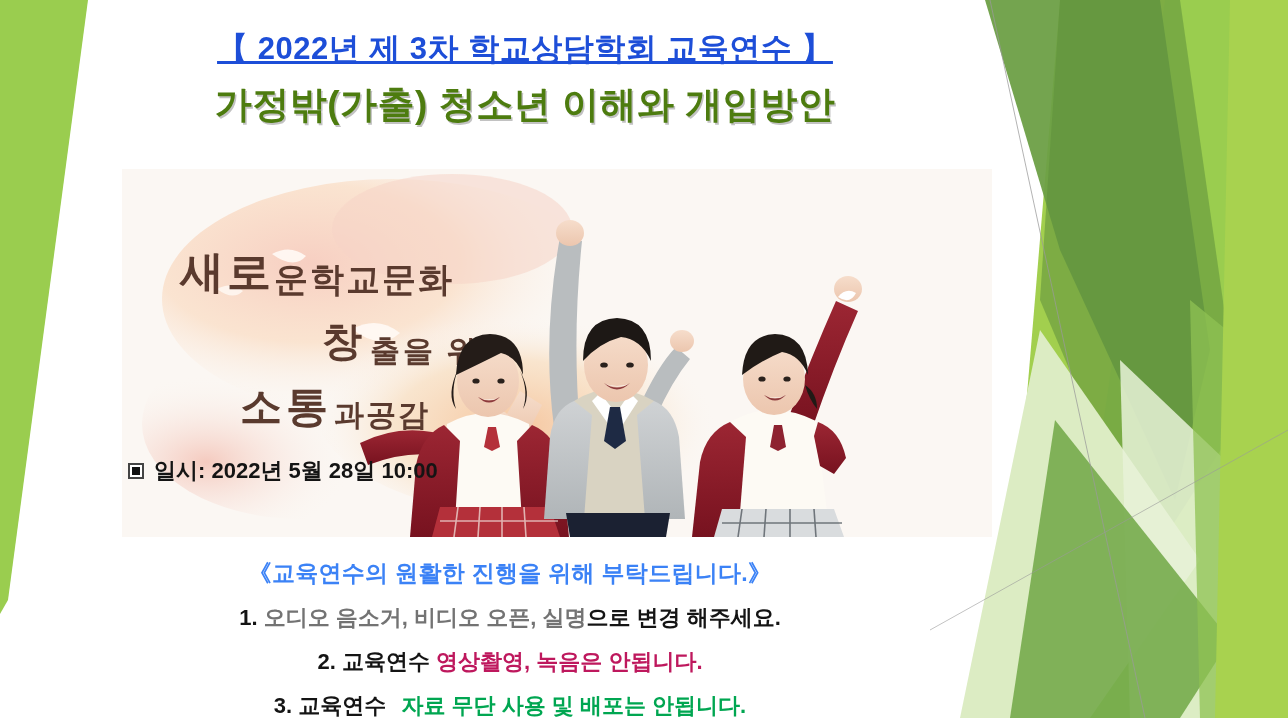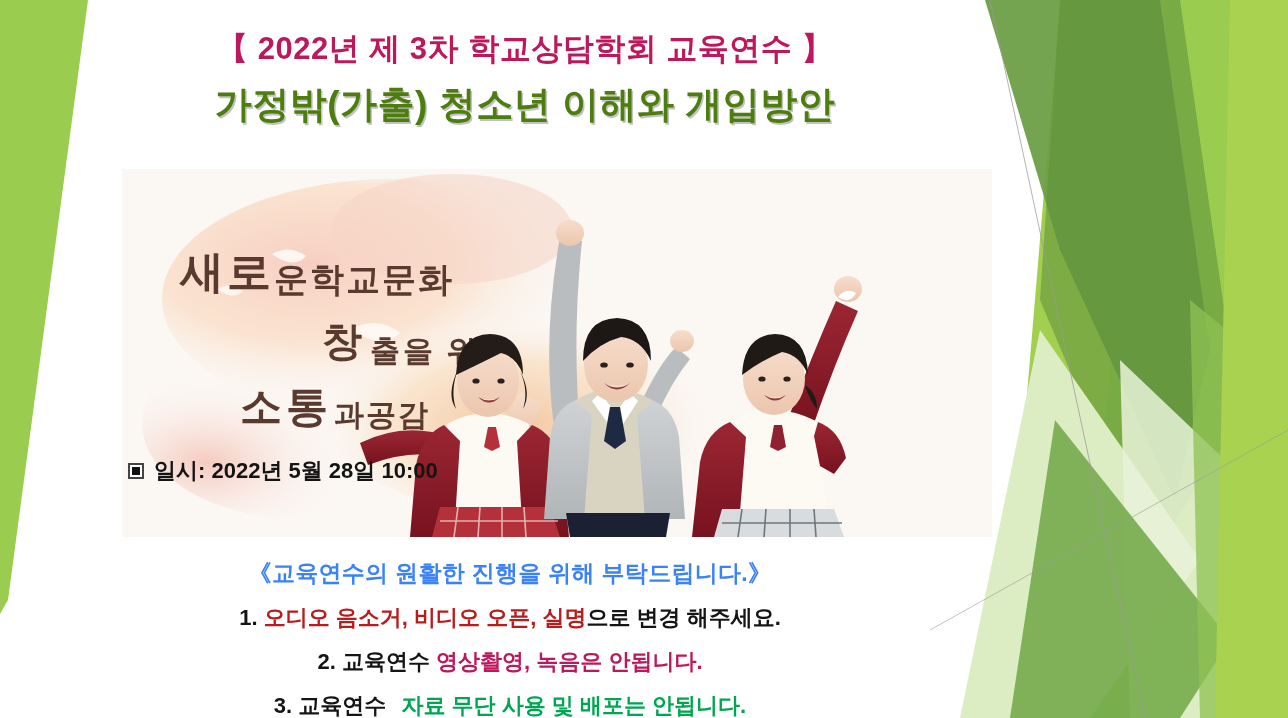--- a/index.html
+++ b/index.html
@@ -35,24 +35,25 @@
   .title-block {
     position: absolute;
     left: 0;
     top: 30px;
     width: 1050px;
     text-align: center;
   }
   .title-line1 {
     font-size: 31px;
     font-weight: bold;
-    color: #be185d;
+    color: #1d4ed8;
     letter-spacing: 0.5px;
     line-height: 1.25;
     white-space: nowrap;
+    text-decoration: underline;
   }
   .title-line2 {
     margin-top: 13px;
     font-size: 37px;
     font-weight: bold;
     color: #4d7c0f;
     letter-spacing: 0.5px;
     line-height: 1.25;
     white-space: nowrap;
     text-shadow: 1.5px 1.5px 0 rgba(120,120,120,0.45);
@@ -125,21 +126,21 @@
     letter-spacing: 0.3px;
     white-space: nowrap;
   }
   .notice-item {
     margin-top: 14px;
     font-size: 22px;
     font-weight: bold;
     color: #141414;
     white-space: nowrap;
   }
-  .hl-yellow { color: #b91c1c; margin-top: 16px; }
+  .hl-yellow { color: #737373; margin-top: 16px; }
   .hl-orange { color: #be185d; }
   .hl-green  { color: #00a651; margin-left: 9px; }
 </style>
 </head>
 <body>
 
 <div id="slide">
 
   <div class="deco-layer">
     <svg viewBox="0 0 1288 718" xmlns="http://www.w3.org/2000/svg">

